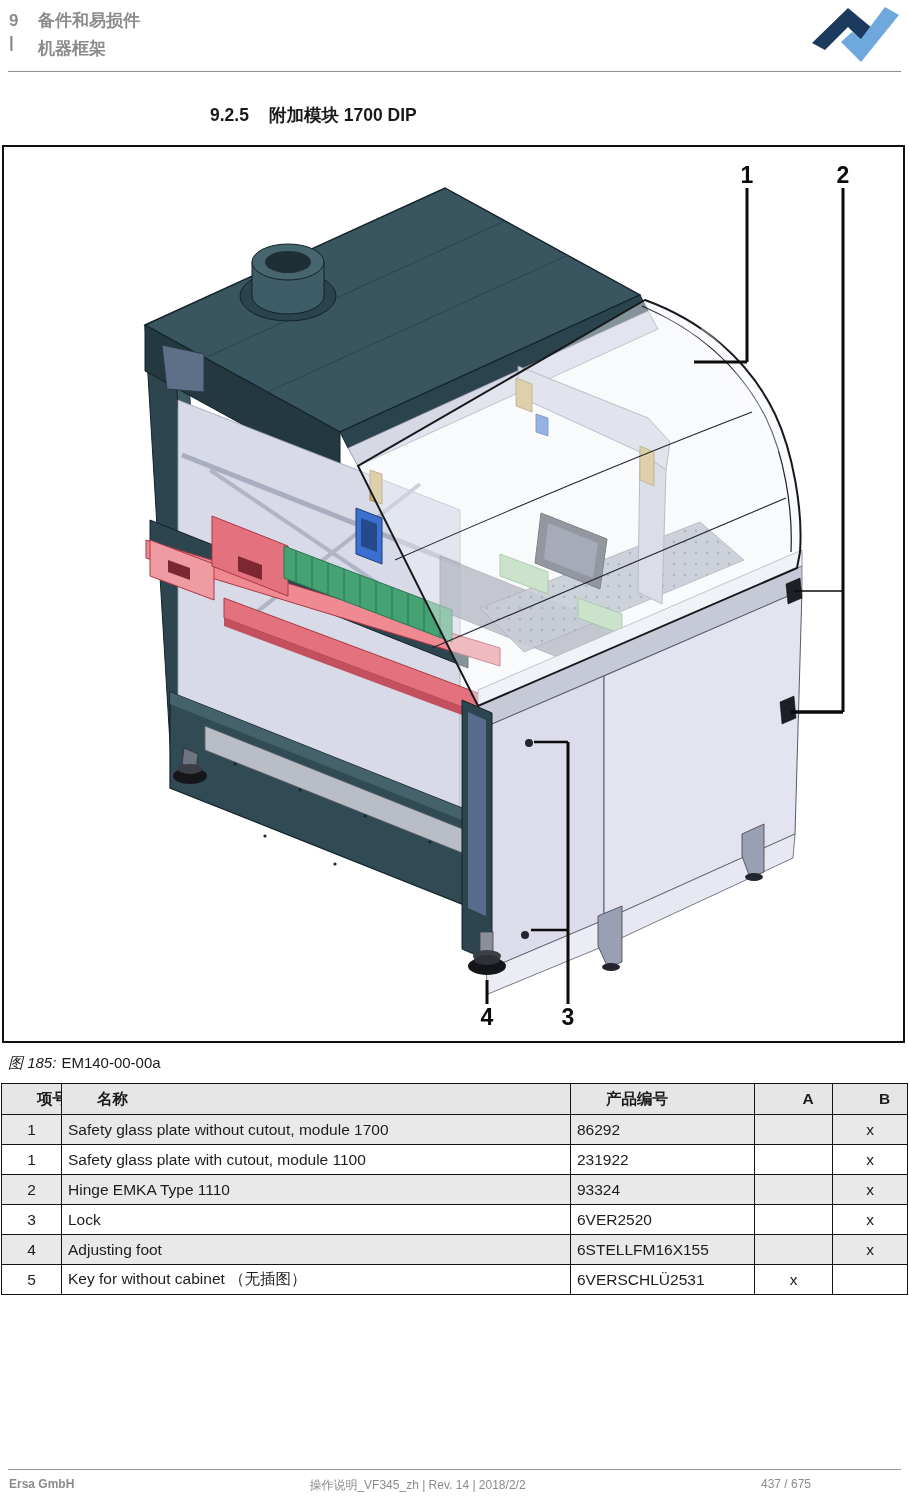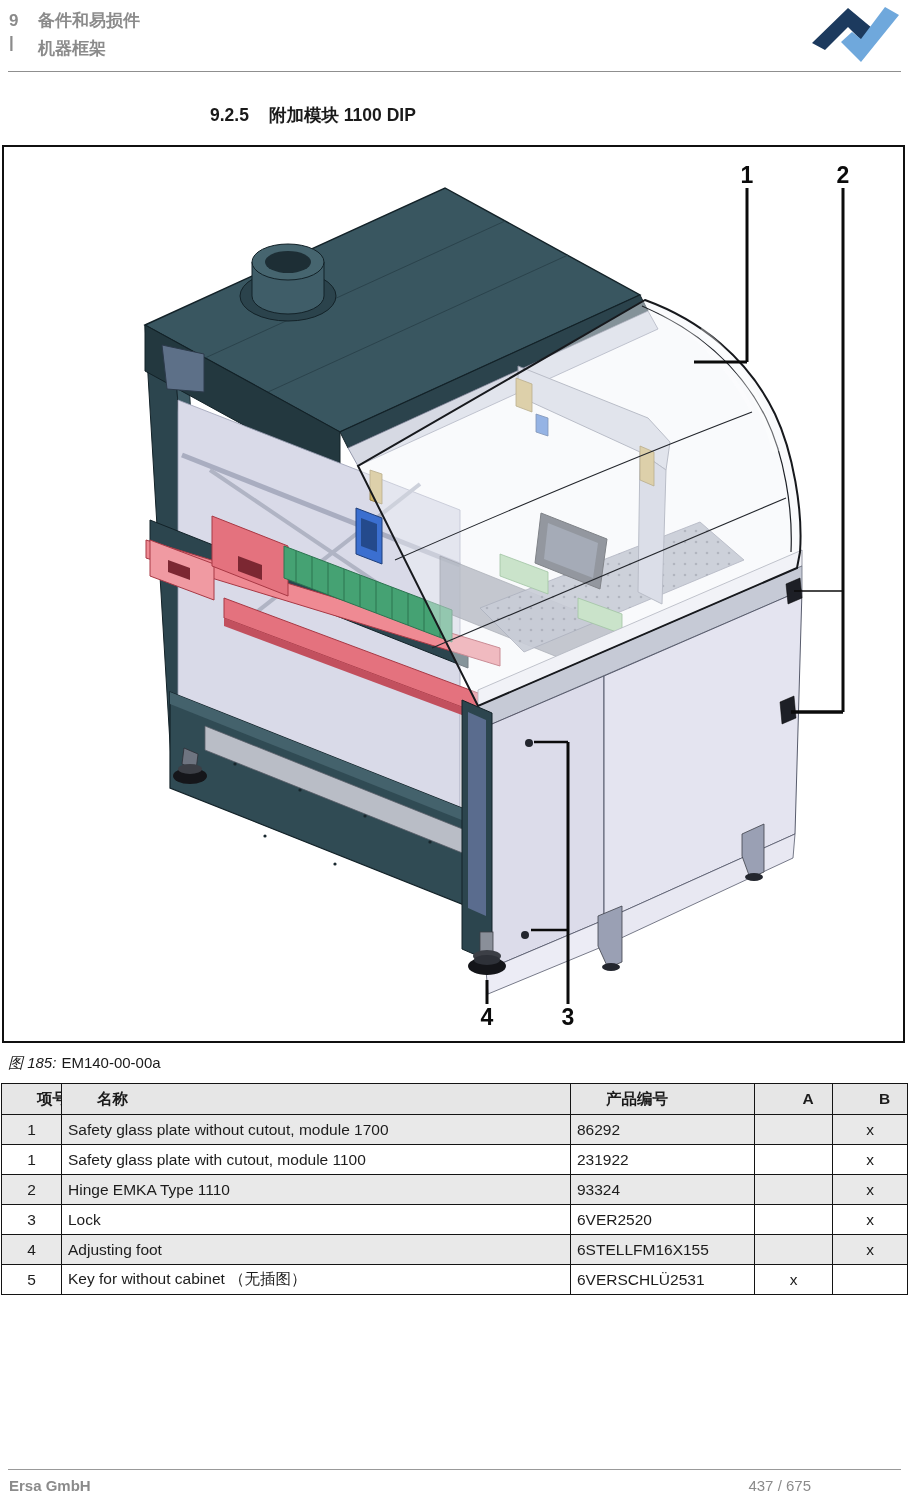--- a/index.html
+++ b/index.html
@@ -38,41 +38,41 @@
   table.parts tr.even td { background:#ffffff; }
   .c-item { width:60px;  text-align:center; }
   .c-name { width:509px; text-align:left; }
   .c-part { width:184px; text-align:left; }
   .c-a    { width:78px;  text-align:center; }
   .c-b    { width:75px;  text-align:center; }
   
   .ftr-rule { position:absolute; left:8px; top:1469px; width:893px; height:0;
               border-top:1.2px solid #999999; }
   .ftr { position:absolute; left:0; top:1477px; width:835px; height:22px;
-         color:#8b8b8b; font-size:15px; }
+         color:#8b8b8b; font-size:12px; }
   .ftr .l { position:absolute; left:9px; font-weight:bold; }
   .ftr .c { position:absolute; left:0; width:100%; text-align:center; }
   .ftr .r { position:absolute; right:24px; }
 </style>
 </head>
 <body>
 
 <div class="hdr">
   <span class="num">9 |</span>
   <span class="t1">备件和易损件</span>
   <span class="t2">机器框架</span>
 </div>
 <svg class="logo" viewBox="0 0 108 64">
   <polygon points="14,39 50,4 80,29 68,41 50,23 27,46" fill="#1C3A5E"></polygon>
   <polygon points="43,38 63,58 101,11 87,3 63,35 54,28" fill="#6FA8DC"></polygon>
 </svg>
 <div class="hdr-rule"></div>
 
 <div class="sect">
-  <span class="sn">9.2.5</span><span>附加模块 1100 DIP</span>
+  <span class="sn">9.2.5</span><span>附加模块 1700 DIP</span>
 </div>
 
 <div class="figure">
 <svg viewBox="4 147 899 894">
   <defs>
     <pattern id="pdots" width="11" height="11" patternUnits="userSpaceOnUse">
       <circle cx="3" cy="3" r="1.3" fill="#596070"></circle>
     </pattern>
   </defs>
 
@@ -298,14 +298,15 @@
     <td class="c-part">6VERSCHLÜ2531</td>
     <td class="c-a">x</td>
     <td class="c-b"></td>
   </tr>
 </tbody>
   </table>
 
 <div class="ftr-rule"></div>
 <div class="ftr">
   <span class="l">Ersa GmbH</span>
+  <span class="c">操作说明_VF345_zh | Rev. 14 | 2018/2/2</span>
   <span class="r">437 / 675</span>
 </div>
 
 </body></html>

